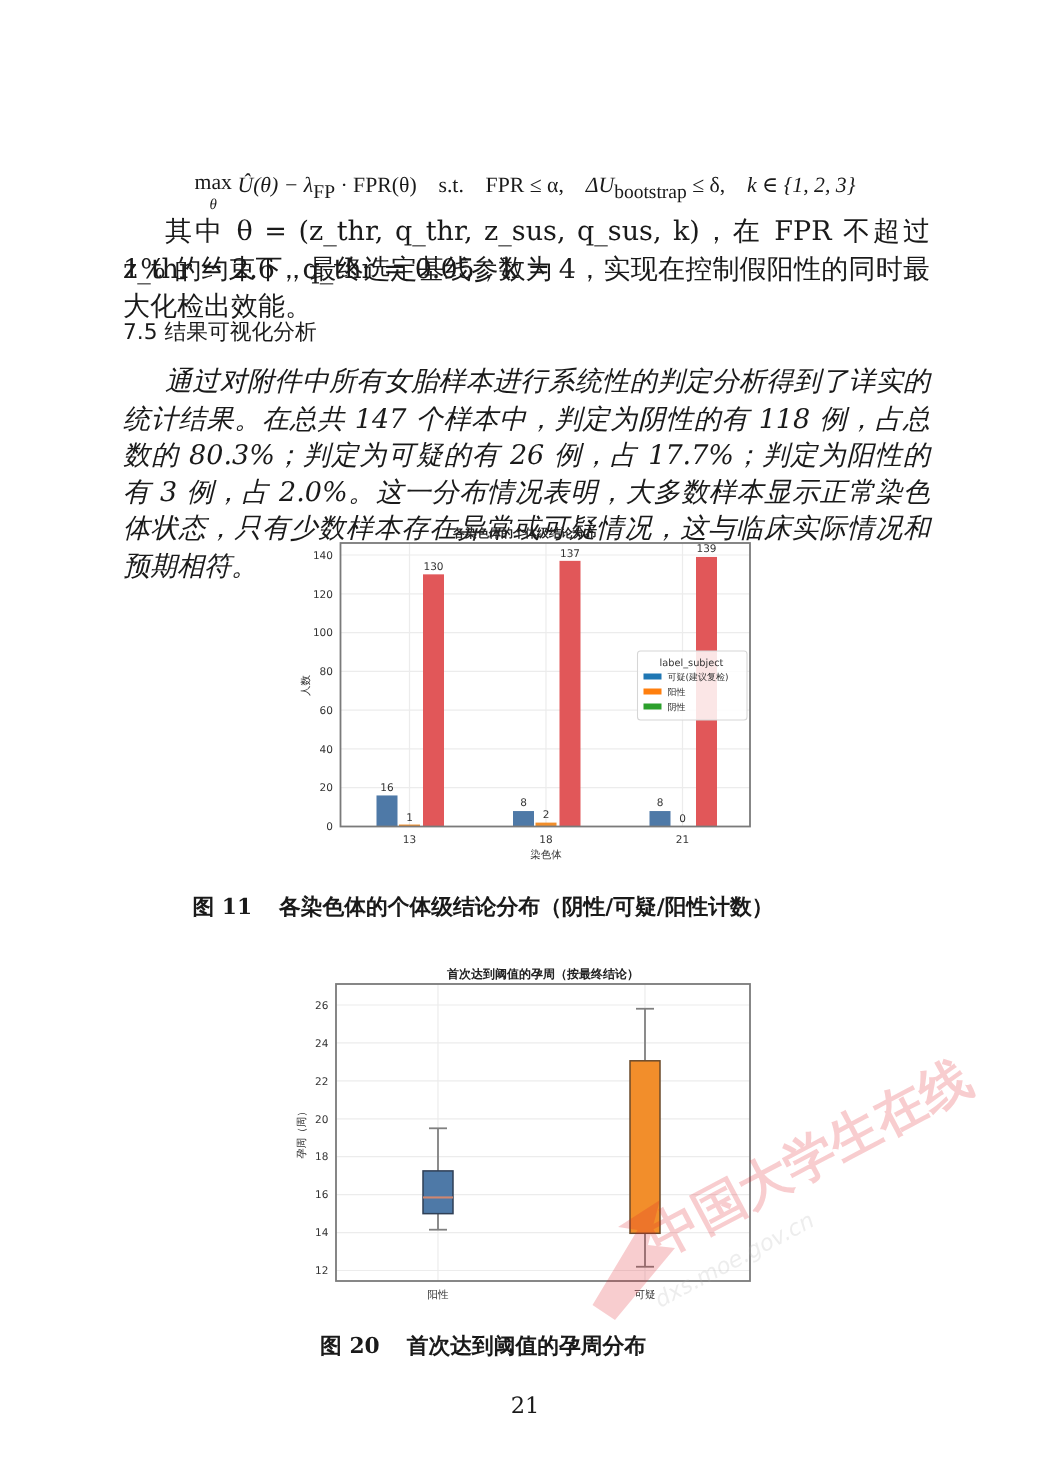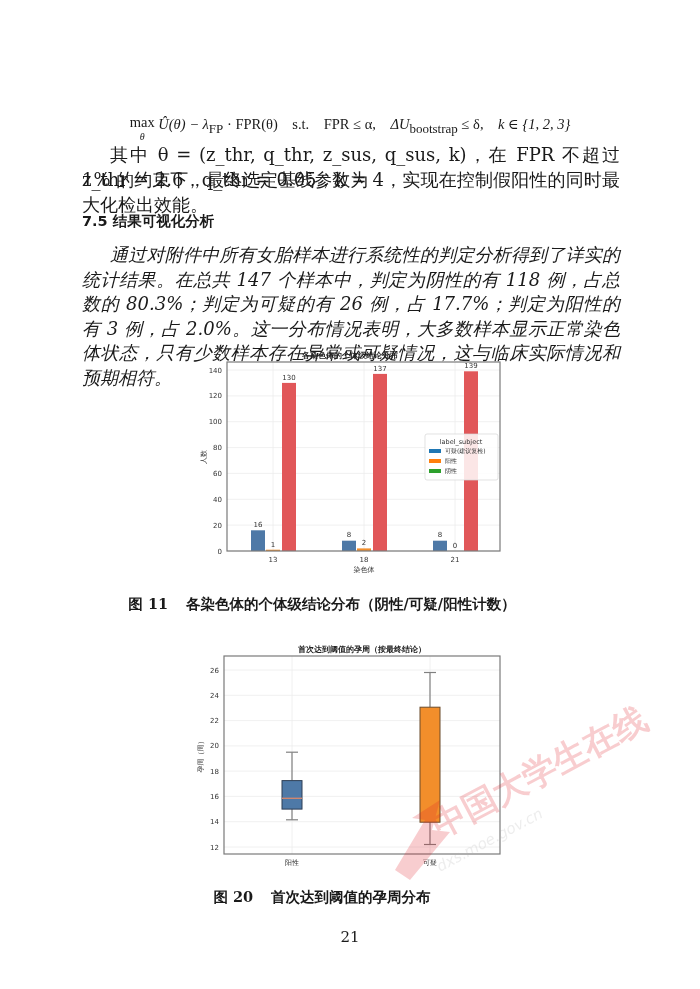--- a/index.html
+++ b/index.html
@@ -5,21 +5,21 @@
   html, body { margin: 0; padding: 0; background: #ffffff; }
   body { width: 700px; height: 989px; position: relative; overflow: hidden;
          font-family: "DejaVu Serif", "Liberation Serif", serif; color: #1a1a1a; }
   .abs { position: absolute; }
   .formula { left: 0; width: 700px; top: 116px; text-align: center;
              font-family: "Liberation Serif", "DejaVu Serif", serif; font-size: 14.5px; font-style: normal; }
   .formula i { }
   .formula sub { font-size: 13px; }
   .para { left: 82px; width: 538px; font-size: 18px; line-height: 24.5px; text-align: justify; }
   .indent { text-indent: 28px; }
-  .heading { left: 82px; top: 212px; font-size: 14.5px; font-weight: bold;
+  .heading { left: 82px; top: 212px; font-size: 14.5px; font-weight: normal;
              font-family: "DejaVu Sans", "Liberation Sans", sans-serif; }
   .caption { font-weight: bold; font-size: 14.5px; text-align: center; left: 0; width: 644px; }
   .caption .num { margin-right: 18px; }
   .pagenum { left: 0; width: 700px; text-align: center; top: 928px; font-size: 15px; }
   svg text { font-family: "DejaVu Sans", "Liberation Sans", sans-serif; }
 </style>
 </head>
 <body>
 
 <div class="abs formula">

